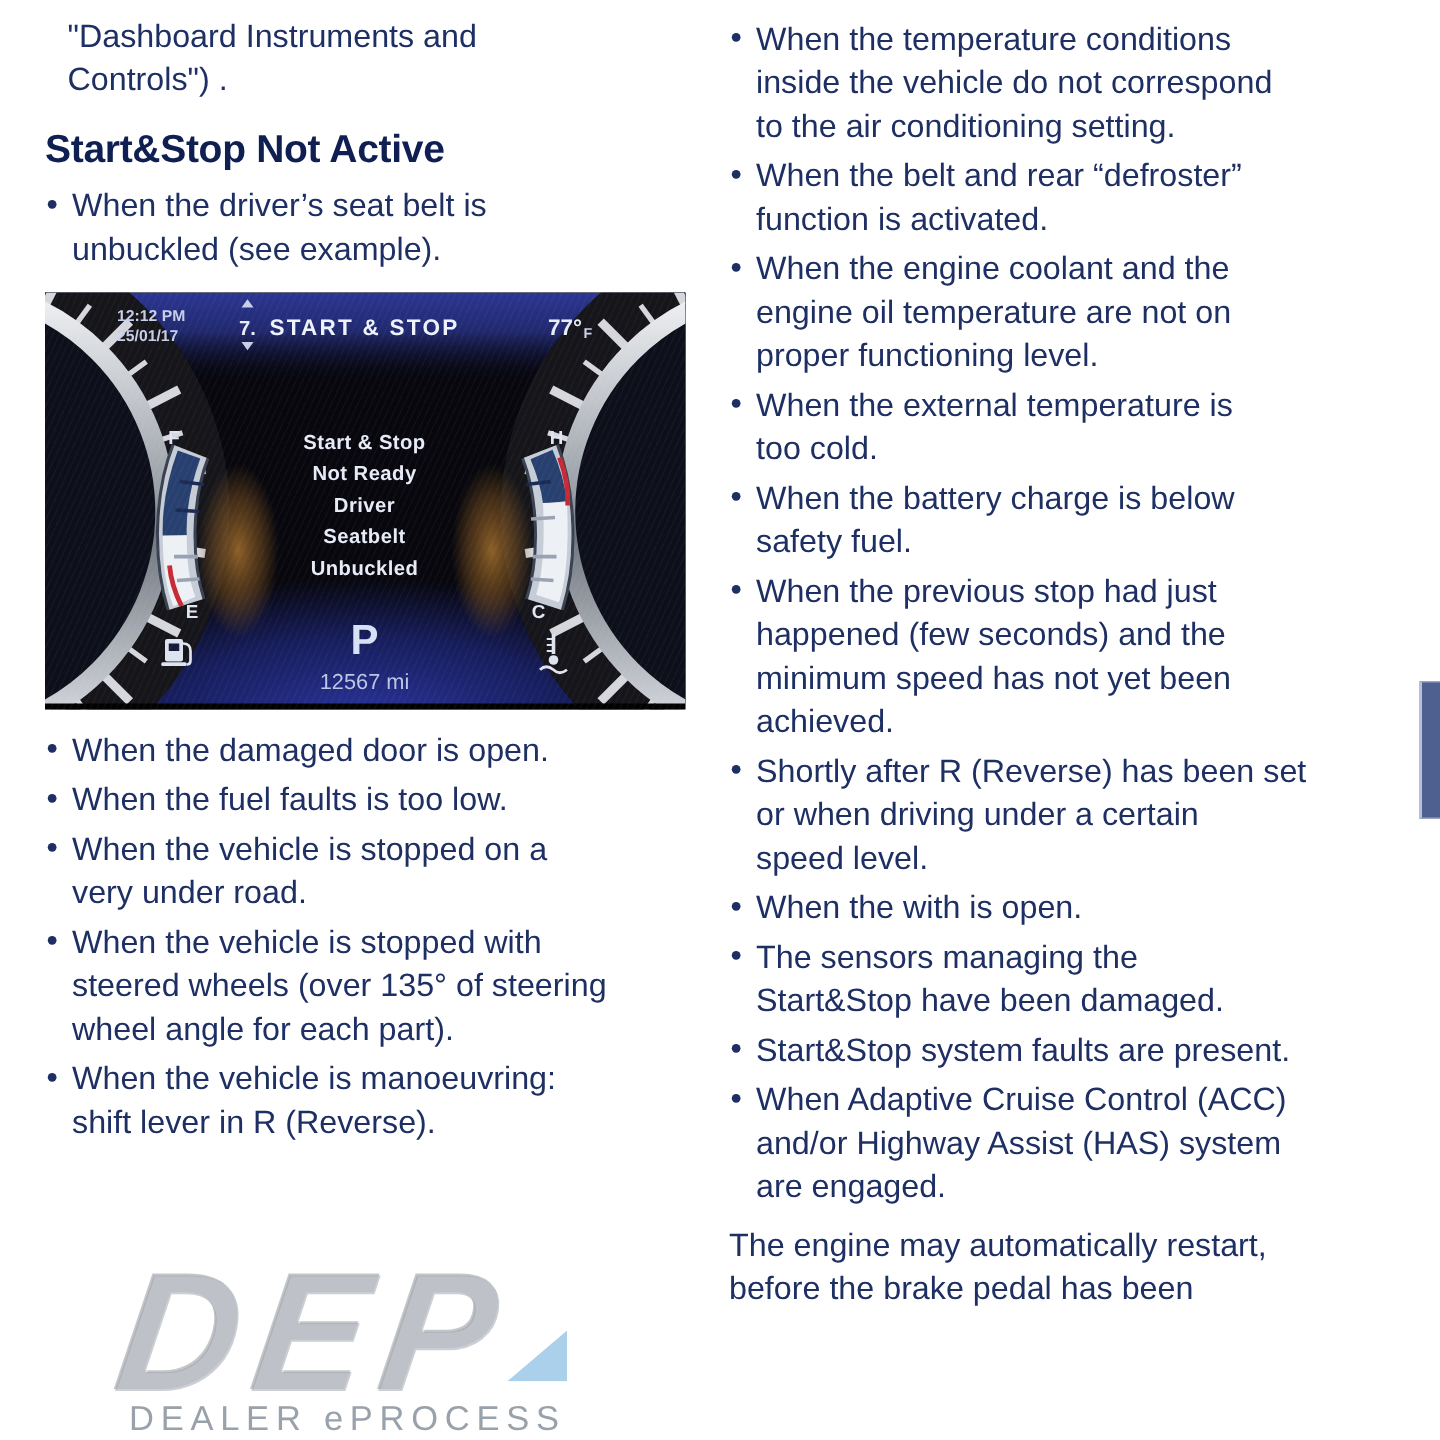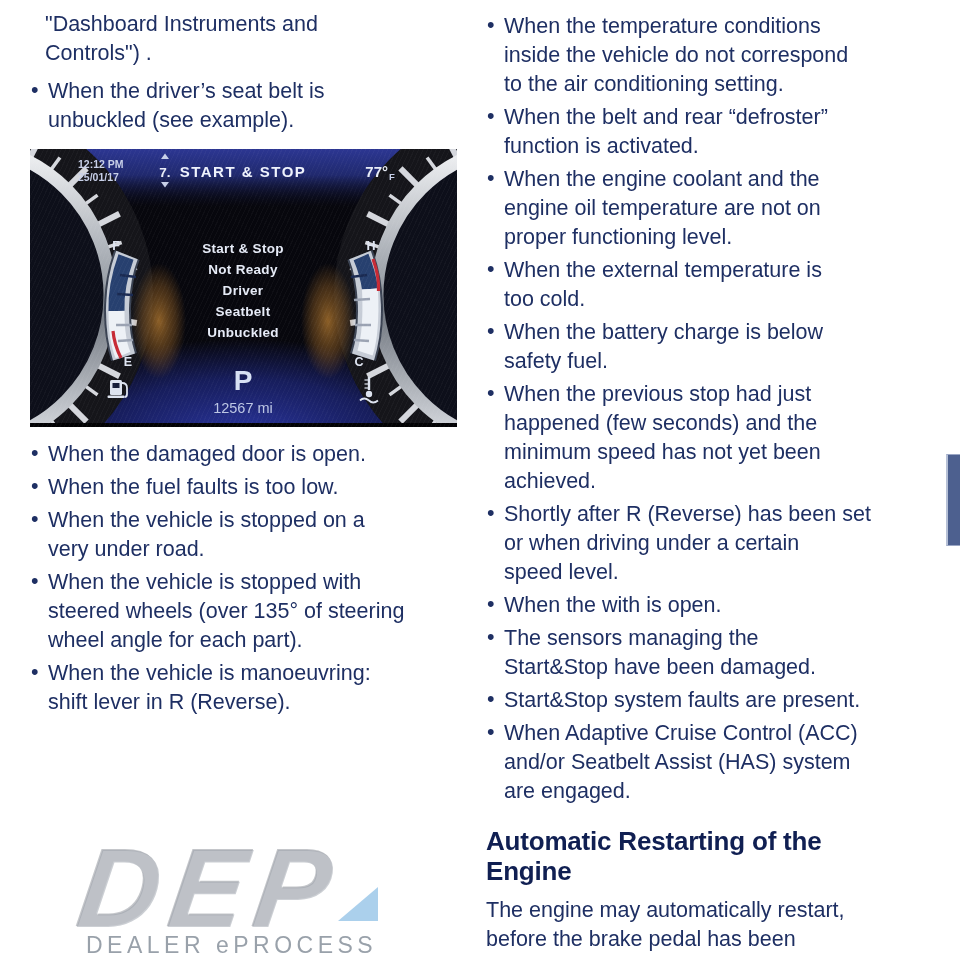--- a/index.html
+++ b/index.html
@@ -76,20 +76,21 @@
     border-bottom:1px solid #9aa6c4;
   }
 </style>
 </head>
 <body>
 
 <div class="col col-left">
   <div class="body-text continued">"Dashboard Instruments and
 Controls") .</div>
 
+  <h2 class="section-heading">Start&amp;Stop Not Active</h2>
 
 
   <div class="bullet-list bl-1 body-text"><div class="bullet-item"><span class="dot">•</span><span class="btext">When the driver’s seat belt is
 unbuckled (see example).</span></div></div>
 
   <div class="cluster">
     <svg width="427" height="278" viewBox="0 0 427 278">
       <defs>
         <linearGradient id="gTop" x1="0" y1="0" x2="0" y2="1">
           <stop offset="0" stop-color="#2c3692"></stop>
@@ -254,25 +255,23 @@
 engine oil temperature are not on
 proper functioning level.</span></div><div class="bullet-item"><span class="dot">•</span><span class="btext">When the external temperature is
 too cold.</span></div><div class="bullet-item"><span class="dot">•</span><span class="btext">When the battery charge is below
 safety fuel.</span></div><div class="bullet-item"><span class="dot">•</span><span class="btext">When the previous stop had just
 happened (few seconds) and the
 minimum speed has not yet been
 achieved.</span></div><div class="bullet-item"><span class="dot">•</span><span class="btext">Shortly after R (Reverse) has been set
 or when driving under a certain
 speed level.</span></div><div class="bullet-item"><span class="dot">•</span><span class="btext">When the with is open.</span></div><div class="bullet-item"><span class="dot">•</span><span class="btext">The sensors managing the
 Start&amp;Stop have been damaged.</span></div><div class="bullet-item"><span class="dot">•</span><span class="btext">Start&amp;Stop system faults are present.</span></div><div class="bullet-item"><span class="dot">•</span><span class="btext">When Adaptive Cruise Control (ACC)
-and/or Seatbelt Assist (HAS) system
+and/or Highway Assist (HAS) system
 are engaged.</span></div></div>
 
-  <h2 class="section-heading heading-right">Automatic Restarting of the
-Engine</h2>
 
   <div class="body-text para-right">The engine may automatically restart,
 before the brake pedal has been</div>
 </div>
 
 <div class="wm-halo"></div>
 <div class="wm-logo">DEP</div>
 <div class="wm-triangle"></div>
 <div class="wm-name">DEALER ePROCESS</div>
 

